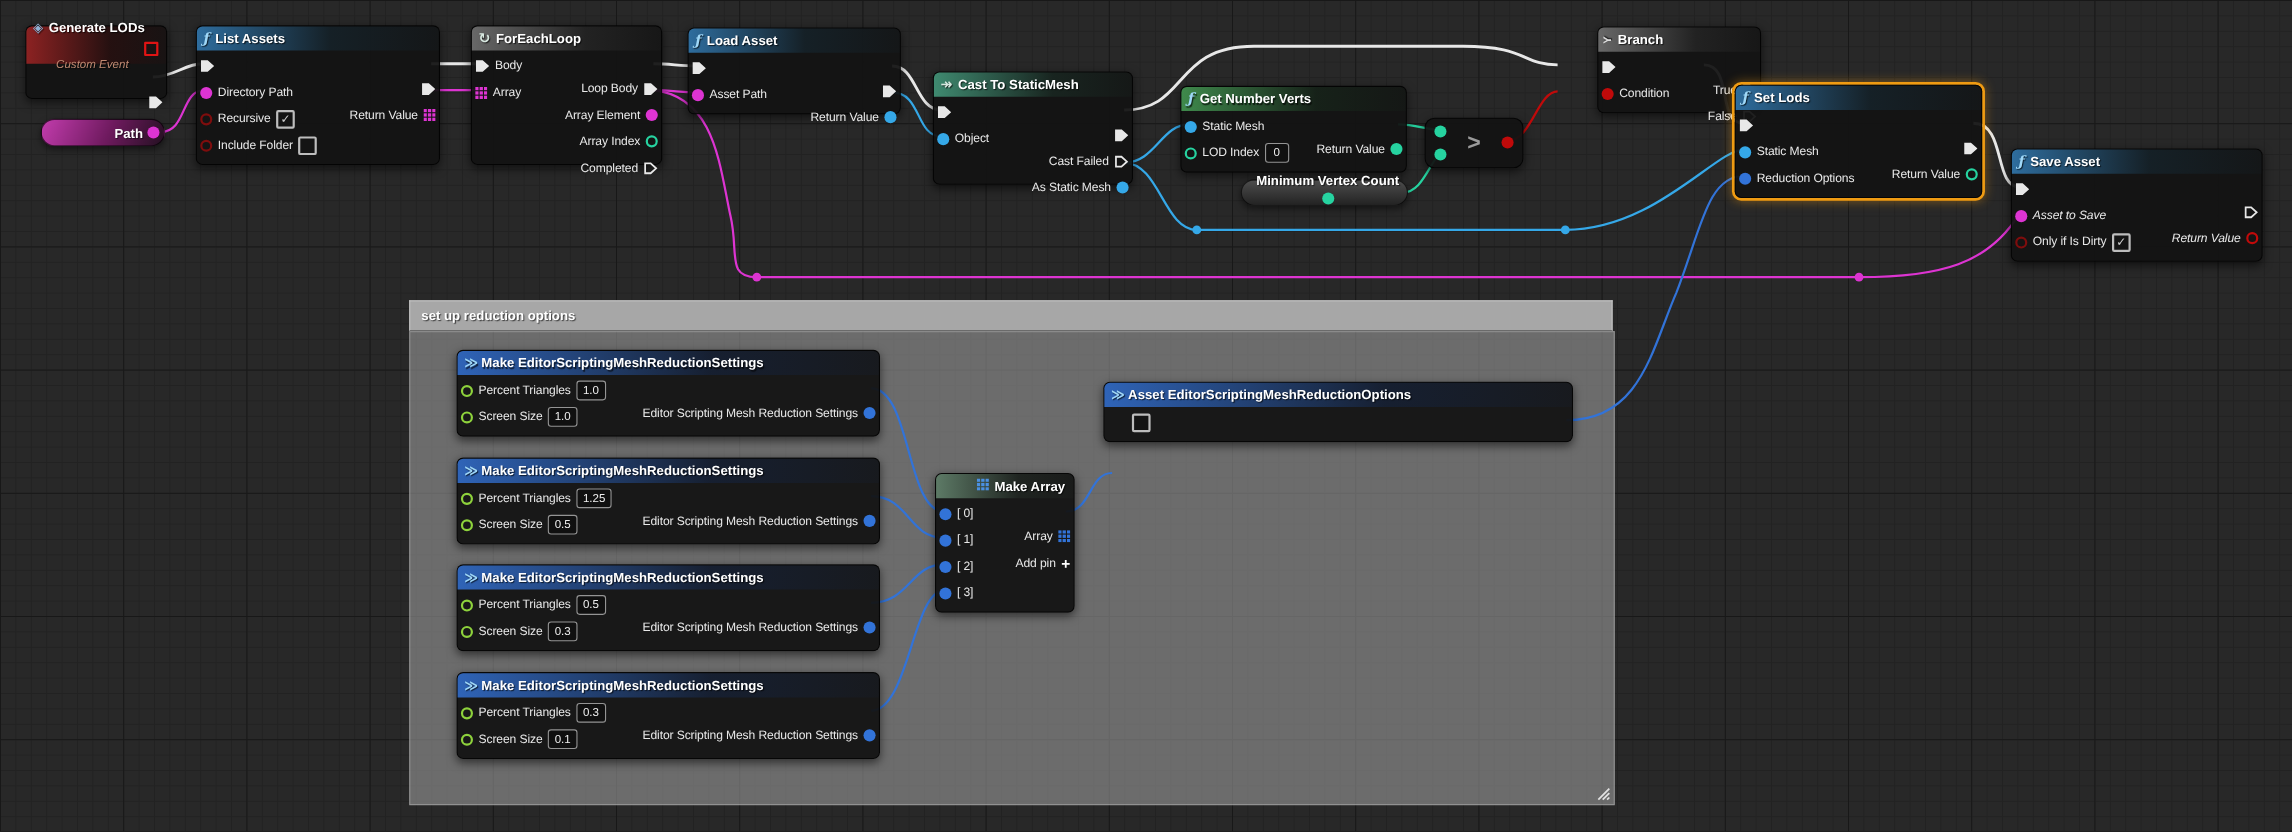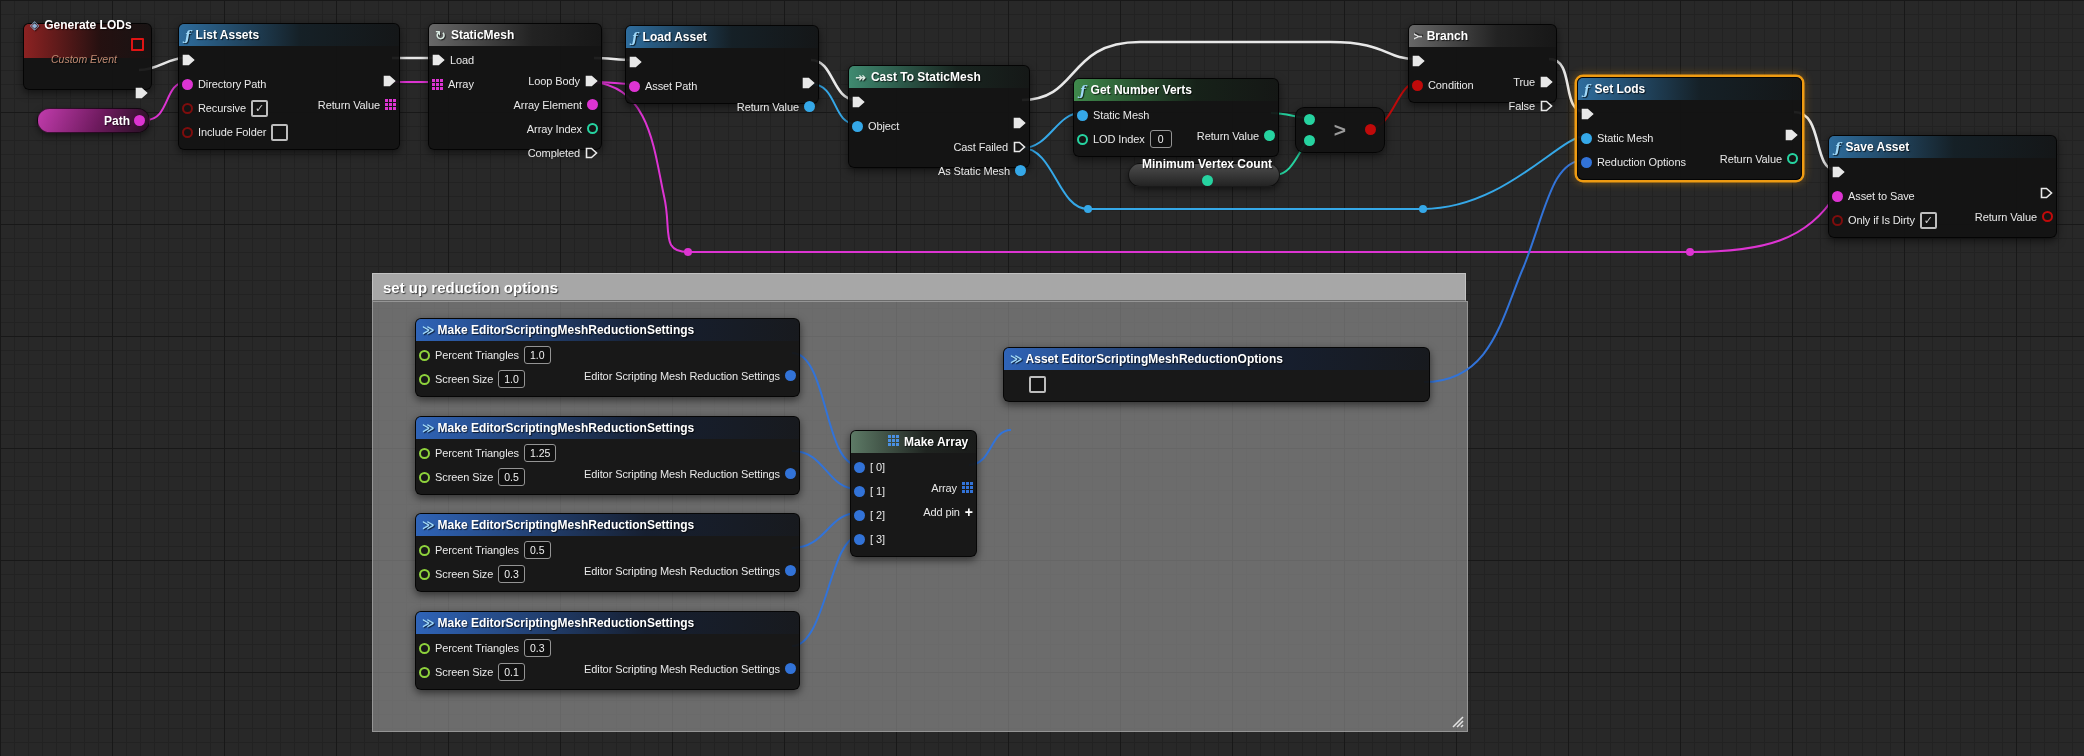--- a/index.html
+++ b/index.html
@@ -12,21 +12,21 @@
       linear-gradient(#222222 1px, transparent 1px),
       linear-gradient(90deg,#222222 1px, transparent 1px);
     background-size:112px 112px,112px 112px,14px 14px,14px 14px;
     font-family:"Liberation Sans","DejaVu Sans",sans-serif;
   }
   #wires{position:absolute;left:0;top:0;z-index:2;}
   #wires path{fill:none;}
   .comment-body{position:absolute;z-index:1;background:rgba(150,150,150,0.62);border:1px solid rgba(200,200,200,0.45);}
   .comment-header{position:absolute;z-index:1;background:#a7a7a7;display:flex;align-items:center;padding:0 10px;
     border:1px solid #c2c2c2;border-bottom:1px solid #6a6a6a;box-sizing:border-box;}
-  .comment-title{font-size:15px;font-weight:bold;color:#fff;text-shadow:1px 1px 1px #3c3c3c;white-space:nowrap;}
+  .comment-title{font-size:12px;font-weight:bold;color:#fff;text-shadow:1px 1px 1px #3c3c3c;white-space:nowrap;}
   .resize-handle{position:absolute;right:3px;bottom:3px;}
   .node{position:absolute;z-index:3;background:rgba(19,19,19,0.94);border:1px solid rgba(0,0,0,0.75);
     border-radius:6px;box-shadow:0 3px 9px rgba(0,0,0,0.55);color:#e6e6e6;font-size:11px;}
   .node.sel{box-shadow:0 0 0 2.5px #ef9b12,0 0 10px 2px rgba(239,155,18,0.45);}
   .hdr{height:22px;display:flex;align-items:center;gap:5px;padding:0 7px 0 6px;border-radius:5px 5px 0 0;
     font-weight:bold;font-size:12px;color:#fff;white-space:nowrap;text-shadow:1px 1px 1px rgba(0,0,0,0.7);}
   .hdr-event{height:34px;flex-wrap:wrap;align-content:center;}
   .hdr .t{line-height:15px;}
   .subtitle{width:100%;font-weight:normal;font-style:italic;font-size:10.5px;color:#c08a72;line-height:11px;padding-left:21px;margin-top:-2px;}
   .h-function{background:linear-gradient(90deg,#2e6d9e,#16293494 55%,rgba(22,41,52,0.12));}
@@ -180,29 +180,29 @@
               <span class="pin-c hollow" style="border-color: rgb(126, 13, 13);"></span>
               <span class="lbl">Include Folder</span>
               <span class="cb"></span>
             </span>
           </div>
         </div>
       </div>
       <div class="node" style="left: 428px; top: 23px; width: 172px;">
         <div class="hdr h-macro">
           <span class="icon-loop">↻</span>
-          <span class="t">StaticMesh</span>
-        </div>
-        <div class="rows">
-          <div class="row" style="height: 24px;">
-            <span class="rl">
-              <svg width="13" height="12" style="flex: 0 0 auto;">
-                <path d="M1.5,1.5 L6.5,1.5 L11.5,6 L6.5,10.5 L1.5,10.5 Z" stroke="#e8e8e8" stroke-width="1.6" fill="#e8e8e8"></path>
-              </svg>
-              <span class="lbl">Load</span>
+          <span class="t">ForEachLoop</span>
+        </div>
+        <div class="rows">
+          <div class="row" style="height: 24px;">
+            <span class="rl">
+              <svg width="13" height="12" style="flex: 0 0 auto;">
+                <path d="M1.5,1.5 L6.5,1.5 L11.5,6 L6.5,10.5 L1.5,10.5 Z" stroke="#e8e8e8" stroke-width="1.6" fill="#e8e8e8"></path>
+              </svg>
+              <span class="lbl">Body</span>
             </span>
             <span class="rr">
               <span class="lbl">Loop Body</span>
               <svg width="13" height="12" style="flex: 0 0 auto;">
                 <path d="M1.5,1.5 L6.5,1.5 L11.5,6 L6.5,10.5 L1.5,10.5 Z" stroke="#e8e8e8" stroke-width="1.6" fill="#e8e8e8"></path>
               </svg>
             </span>
           </div>
           <div class="row" style="height: 24px;">
             <span class="rl">
@@ -336,21 +336,21 @@
       <div class="pill g-dark" style="left: 1128px; top: 163px; width: 152px; height: 24px; flex-direction: column;">
         <span>Minimum Vertex Count</span>
         <span class="pin-c" style="background: rgb(38, 211, 160);"></span>
       </div>
       <div class="node compact" style="left: 1295px; top: 107px; width: 88px; height: 44px; border-radius: 9px;">
         <span class="sym">&gt;</span>
         <span class="pin-c cpin" style="background: rgb(38, 211, 160); left: 8px; top: 6px;"></span>
         <span class="pin-c cpin" style="background: rgb(38, 211, 160); left: 8px; top: 27px;"></span>
         <span class="pin-c cpin" style="background: rgb(192, 10, 10); right: 8px; top: 16px;"></span>
       </div>
-      <div class="node" style="left: 1408px; top: 24px; width: 147px;">
+      <div class="node" style="left: 1452px; top: 24px; width: 147px;">
         <div class="hdr h-macro">
           <span class="icon-branch">Y</span>
           <span class="t">Branch</span>
         </div>
         <div class="rows">
           <div class="row" style="height: 24px;">
             <span class="rl">
               <svg width="13" height="12" style="flex: 0 0 auto;">
                 <path d="M1.5,1.5 L6.5,1.5 L11.5,6 L6.5,10.5 L1.5,10.5 Z" stroke="#e8e8e8" stroke-width="1.6" fill="#e8e8e8"></path>
               </svg>
@@ -423,21 +423,21 @@
               <svg width="13" height="12" style="flex: 0 0 auto;">
                 <path d="M1.5,1.5 L6.5,1.5 L11.5,6 L6.5,10.5 L1.5,10.5 Z" stroke="#e8e8e8" stroke-width="1.6" fill="#e8e8e8"></path>
               </svg>
             </span>
             <span class="rr">
               <svg width="13" height="12" style="flex: 0 0 auto;">
                 <path d="M1.5,1.5 L6.5,1.5 L11.5,6 L6.5,10.5 L1.5,10.5 Z" stroke="#e8e8e8" stroke-width="1.6" fill="none"></path>
               </svg>
             </span>
           </div>
-          <div class="row" style="height: 24px;">
+          <div class="row" style="height: 24px; font-style: italic;">
             <span class="rl">
               <span class="pin-c" style="background: rgb(221, 52, 210);"></span>
               <span class="lbl">Asset to Save</span>
             </span>
             <span class="rr">
               <span class="lbl">Return Value</span>
               <span class="pin-c hollow" style="border-color: rgb(192, 10, 10);"></span>
             </span>
           </div>
           <div class="row" style="height: 24px;">

